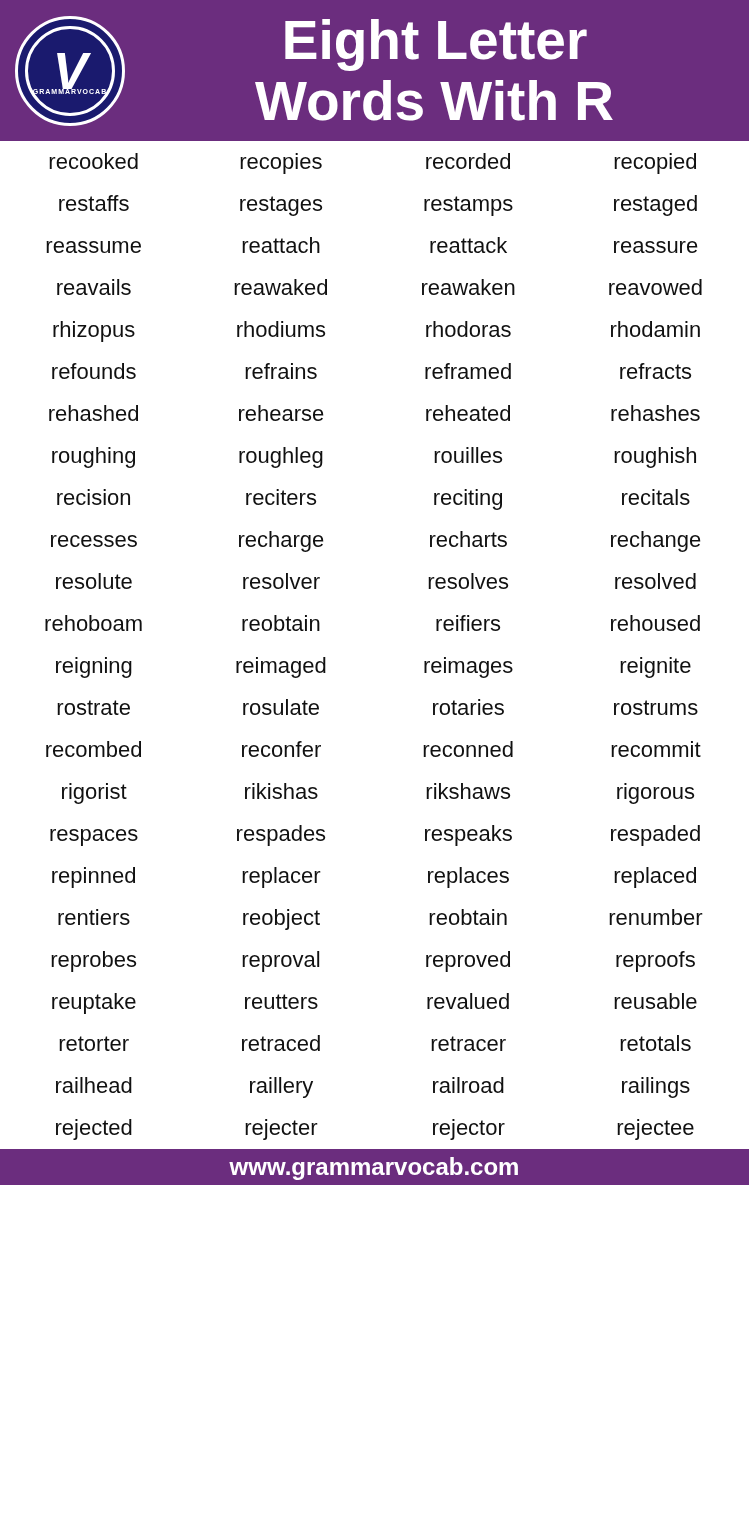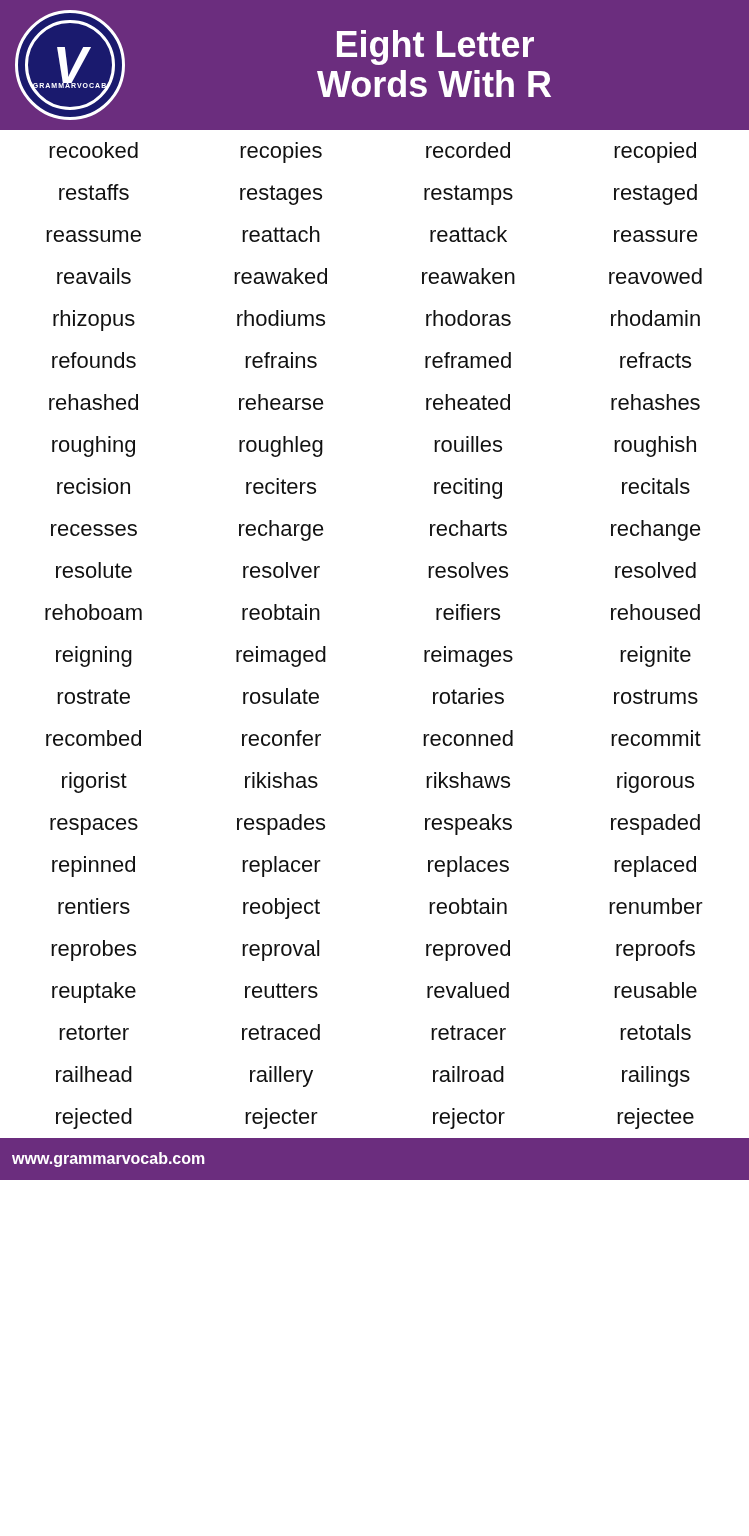--- a/index.html
+++ b/index.html
@@ -64,21 +64,21 @@
       position: absolute;
       bottom: 28px;
       font-size: 7px;
       color: white;
       letter-spacing: 1px;
       font-weight: bold;
     }
 
     .header-title {
       color: white;
-      font-size: 36px;
+      font-size: 55px;
       font-weight: 900;
       line-height: 1.1;
       text-align: center;
       flex: 1;
       padding-left: 10px;
     }
 
     .word-table {
       width: 100%;
       border-collapse: collapse;
@@ -97,24 +97,24 @@
     .word-table tr:nth-child(even) td {
       background-color: #ffffff;
     }
 
     .word-table tr:nth-child(odd) td {
       background-color: #ffffff;
     }
 
     .footer {
       background-color: #6b2d7e;
-      text-align: left;
-      padding: 12px;
-      color: white;
-      font-size: 16px;
+      text-align: center;
+      padding: 4px;
+      color: white;
+      font-size: 24px;
       font-weight: bold;
     }
   </style>
 </head>
 <body>
 
 <div class="header">
   <div class="logo-container">
     <div class="logo-outer">
       <div class="logo-inner">

